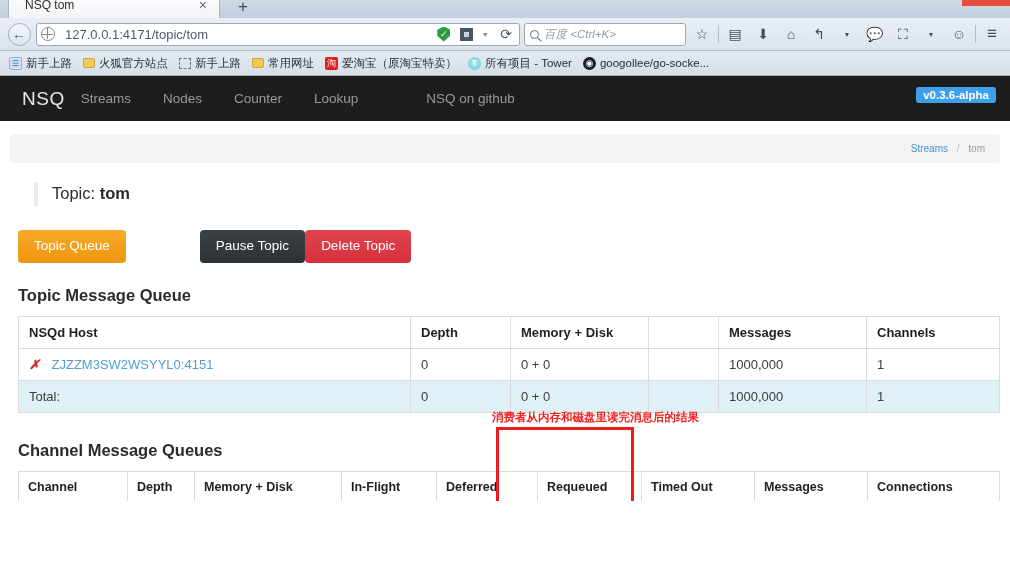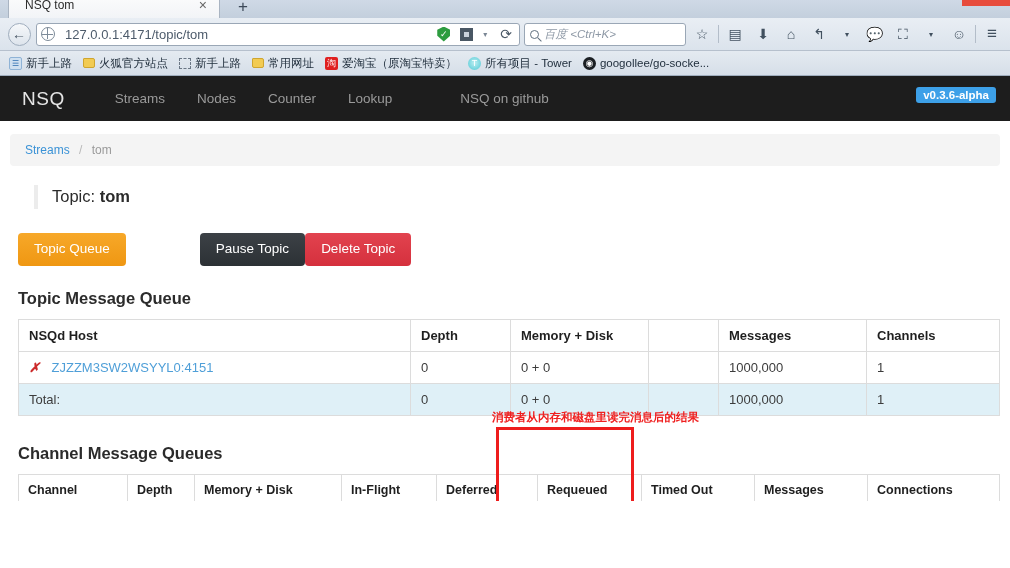--- a/index.html
+++ b/index.html
@@ -196,40 +196,41 @@
   .nsq-nav {
     height: 45px;
     background: #1d1d1d;
     display: flex;
     align-items: center;
     padding: 0 22px;
     position: relative;
   }
   .nsq-brand {
     color: #e6e6e6; font-size: 19px; letter-spacing: .5px;
-    margin-right: 34px; cursor: pointer;
+    cursor: pointer;
   }
   .nsq-link {
     color: #9a9a9a; font-size: 13.5px;
     padding: 0 16px; cursor: pointer;
   }
   .nsq-link.gh { margin-left: 36px; }
   .ver-badge {
     position: absolute; right: 14px; top: 11px;
     background: #3da0e8; color: #fff;
     font-size: 11.5px; font-weight: bold;
     padding: 2px 7px; border-radius: 3px;
   }
 
   .breadcrumb {
     margin: 13px 10px 0 10px;
     background: #f4f4f4;
     border-radius: 4px;
     padding: 9px 15px;
-    font-size: 12px;
+    font-size: 10px;
+    text-align: right;
   }
   .bc-link { color: #3a92d6; cursor: pointer; }
   .bc-sep { color: #b9b9b9; margin: 0 6px; }
   .bc-cur { color: #9a9a9a; }
 
   .topic-head {
     margin: 19px 0 0 34px;
     font-size: 16.5px; color: #2b2b2b;
     padding-left: 14px;
     border-left: 4px solid #ececec;

